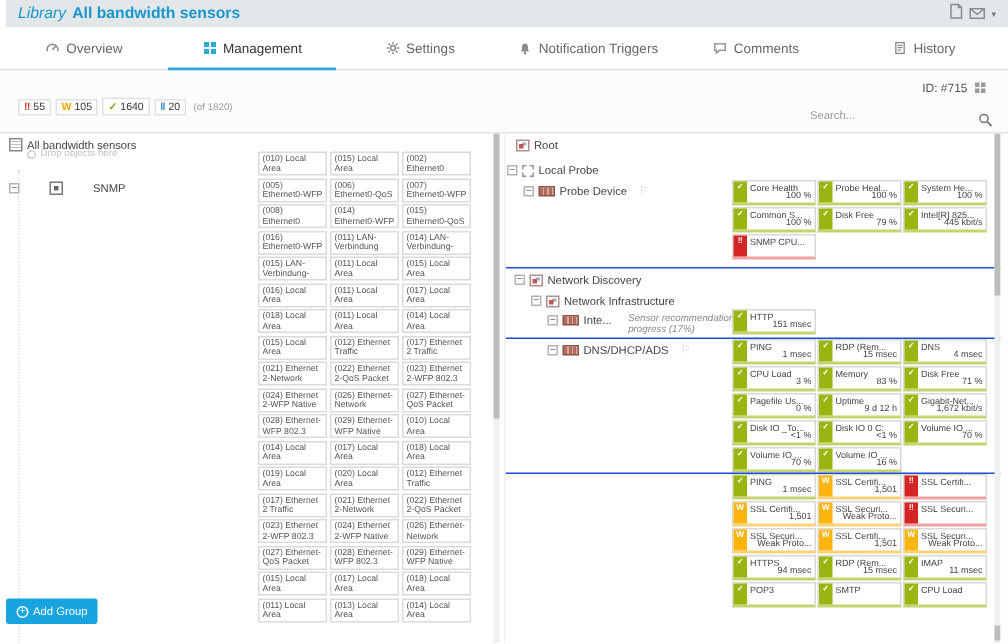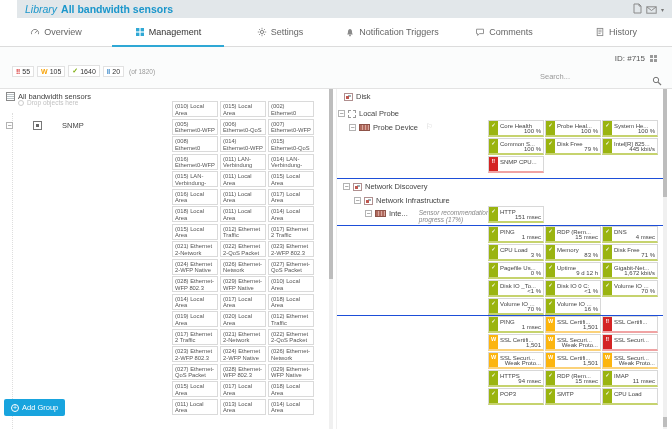--- a/index.html
+++ b/index.html
@@ -1,20 +1,20 @@
 <!DOCTYPE html>
 <html><head>
 <meta charset="utf-8">
 <style>
 *{box-sizing:border-box;margin:0;padding:0;}
 html,body{width:672px;height:429px;}
 body{position:relative;overflow:hidden;font-family:"Liberation Sans",sans-serif;background:#fff;}
 
 
-.topbar{position:absolute;left:17px;top:0;right:0;height:18px;background:#e2e7ea;display:flex;align-items:center;padding:0 8px;}
+.topbar{position:absolute;left:4px;top:0;right:0;height:18px;background:#e2e7ea;display:flex;align-items:center;padding:0 8px;}
 .crumb{font-size:10.5px;color:#1a96cb;white-space:nowrap;}
 .crumb em{font-style:italic;font-weight:400;margin-right:4px;}
 .crumb b{font-weight:700;}
 .topicons{margin-left:auto;display:flex;align-items:center;gap:4px;color:#8a8a8a;}
 .caret{font-size:6px;color:#777;}
 
 
 .tabbar{position:absolute;left:0;top:18px;right:0;height:29px;background:#fff;border-bottom:1px solid #dcdcdc;display:flex;}
 .tab{width:112px;display:flex;align-items:center;justify-content:center;gap:4px;font-size:9px;color:#666;cursor:pointer;position:relative;}
 .tab .ticon{display:flex;color:#8a8a8a;}
@@ -290,21 +290,21 @@
     <div class="sbar lsb">
         <span class="sthumb" style="top:0;height:190px;"></span>
       </div>
   </div>
 
   <div class="rpanel">
     <div id="rtree">
         <div class="trow" style="height: 17px;">
           <div class="thead" style="padding-left: 7px;">
             <span class="ico group-icon"></span>
-            <span class="tlabel">Disk</span>
+            <span class="tlabel">Root</span>
           </div>
         </div>
         <div class="trow" style="height: 14px;">
           <div class="thead" style="padding-left: 1px;">
             <span class="exp">−</span>
             <span class="ico probe-icon"></span>
             <span class="tlabel">Local Probe</span>
           </div>
         </div>
         <div class="trow" style="height: 58px;">
@@ -376,20 +376,26 @@
           </div>
           <div class="sgrid">
             <div class="stile ok">
               <span class="stripe">✓</span>
               <span class="sname">HTTP</span>
               <span class="sval">151 msec</span>
             </div>
           </div>
         </div>
         <div class="trow sep" style="height: 90px;">
+          <div class="thead" style="padding-left: 28px;">
+            <span class="exp">−</span>
+            <span class="ico device-icon"></span>
+            <span class="tlabel">DNS/DHCP/ADS</span>
+            <span class="flag light">⚐</span>
+          </div>
           <div class="sgrid">
             <div class="stile ok">
               <span class="stripe">✓</span>
               <span class="sname">PING</span>
               <span class="sval">1 msec</span>
             </div>
             <div class="stile ok">
               <span class="stripe">✓</span>
               <span class="sname">RDP (Rem...</span>
               <span class="sval">15 msec</span>

